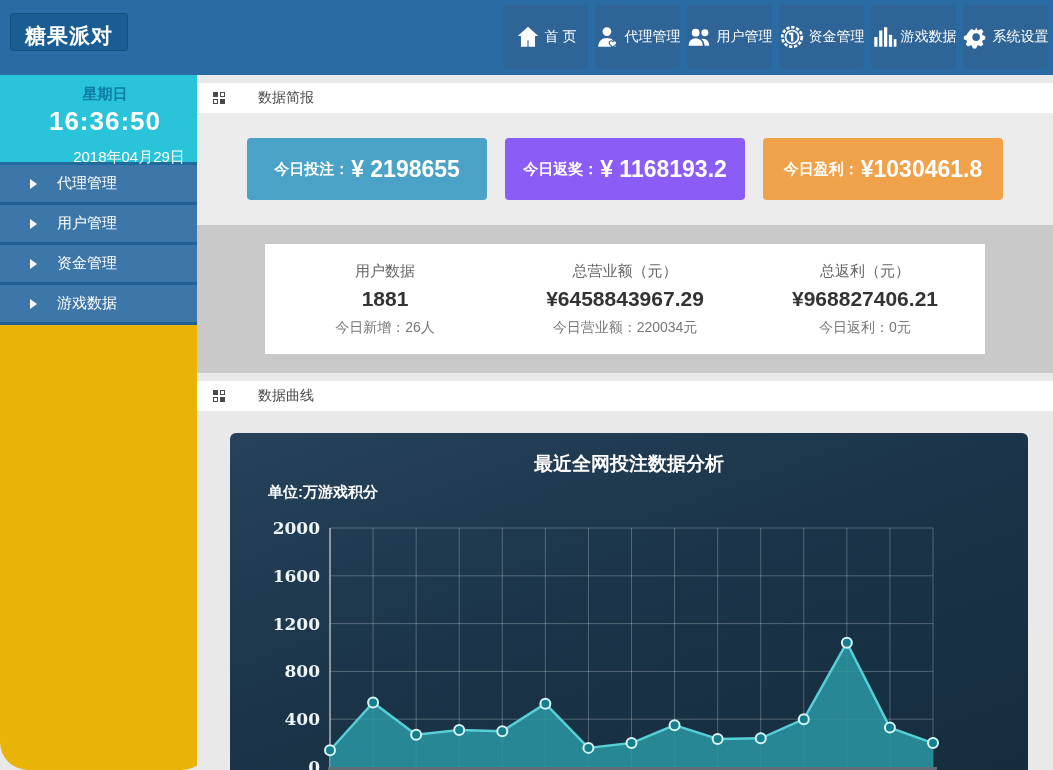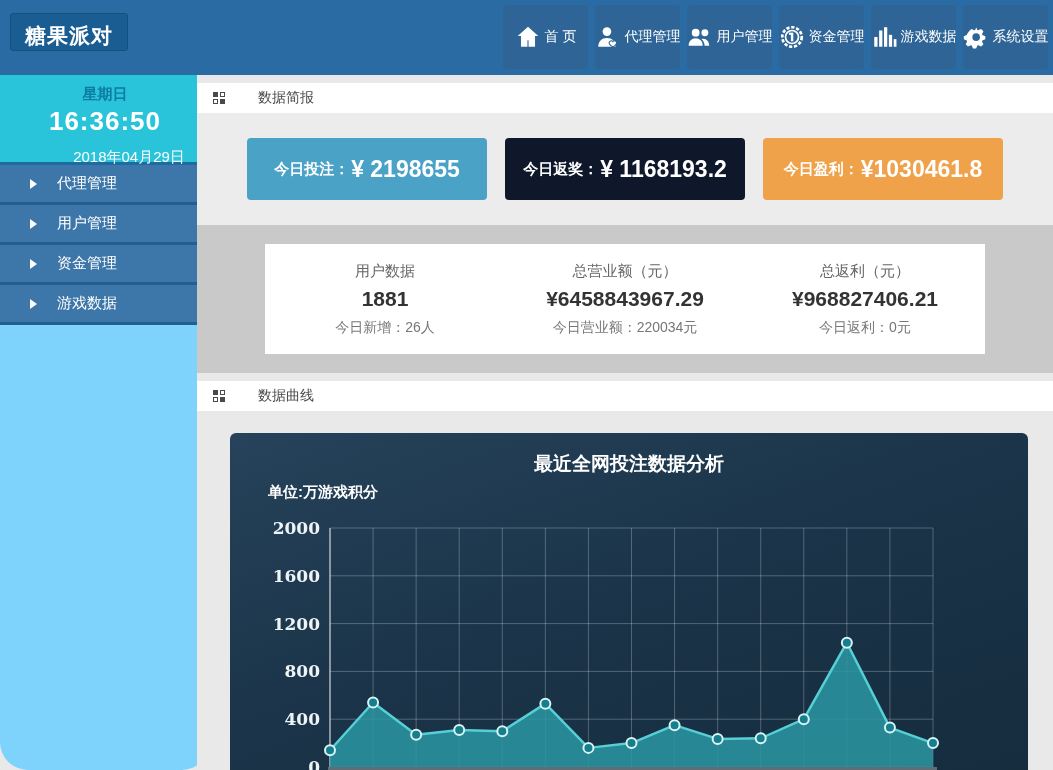--- a/index.html
+++ b/index.html
@@ -1,49 +1,49 @@
 <!DOCTYPE html>
 <html><head>
 <meta charset="utf-8">
 <style>
   * { margin:0; padding:0; box-sizing:border-box; }
   html,body { width:1053px; height:770px; overflow:hidden; font-family:"Liberation Sans",sans-serif; background:#e9e9e9; }
 
   
   .header { position:absolute; left:0; top:0; width:1053px; height:75px; background:#2b6ba4; z-index:5; }
-  .logo-box { position:absolute; left:10px; top:13px; height:38px; padding:0 14px; background:#1a5d92; border:1px solid #14517f; border-radius:3px; display:flex; align-items:flex-end; }
+  .logo-box { position:absolute; left:10px; top:13px; height:38px; padding:8px 14px; background:#1a5d92; border:1px solid #14517f; border-radius:3px; display:flex; align-items:flex-start; }
   .logo-box span { color:#fff; font-size:21px; font-weight:bold; letter-spacing:1px; }
   .nav { position:absolute; right:5px; top:5px; display:flex; gap:7px; }
   .nav-tile { width:85px; height:64px; background:#2e6496; border-radius:4px; display:flex; align-items:center; justify-content:center; gap:4px; cursor:pointer; }
   .nav-tile svg { width:26px; height:26px; display:block; }
   .nav-tile .nav-label { color:#fff; font-size:14px; white-space:nowrap; }
 
   
-  .sidebar { position:absolute; left:0; top:75px; width:210px; bottom:0; background:#7dd3fc;border-radius:28px; }
+  .sidebar { position:absolute; left:0; top:75px; width:210px; bottom:0; background:#eab308;border-radius:28px; }
   .clock { height:90px; background:#2ac4da; border-bottom:3px solid #1e6ba0; text-align:center; padding-top:10px; }
   .clock-weekday { color:#0b7ca3; font-size:15px; font-weight:bold; }
   .clock-time { color:#fff; font-size:26px; font-weight:bold; margin-top:2px; letter-spacing:1px; }
   .clock-date { color:#fff; font-size:15px; margin-top:11px;padding-left:48px; }
   .menu-item { height:40px; background:#3d76a9; border-bottom:3px solid #215e92; display:flex; align-items:center; cursor:pointer; }
   .menu-arrow { width:0; height:0; border-left:7px solid #fff; border-top:5px solid transparent; border-bottom:5px solid transparent; margin-left:30px; }
   .menu-label { color:#fff; font-size:15px; margin-left:20px; }
 
   
   .main { position:absolute; left:197px; top:75px; right:0; bottom:0; background:#e9e9e9; }
   .section-strip { background:#fff; height:30px; display:flex; align-items:center; padding-left:16px;gap:24px; }
   .strip1 { margin-top:8px; }
   .grid-icon { width:12px; height:12px; margin-right:9px; }
   .section-title { color:#4a4a4a; font-size:14px; }
 
   .stat-area { background:#ececec; height:112px; display:flex; align-items:center; justify-content:center; gap:18px; }
   .stat-card { width:240px; height:62px; border-radius:4px; display:flex; align-items:center; justify-content:center; color:#fff; }
   .stat-card .stat-label { font-size:15px; font-weight:bold; }
   .stat-card .stat-value { font-size:23px; font-weight:bold; margin-left:2px; }
   .stat-blue { background:#4aa2c7; }
-  .stat-green { background:#0f172a; }
+  .stat-green { background:#8b5cf6; }
   .stat-orange { background:#f0a24a; }
 
   .summary-band { background:#c9c9c9; height:148px; display:flex; align-items:center; justify-content:center; }
   .summary-card { width:240px; height:110px; background:#fff; display:flex; flex-direction:column; align-items:center; justify-content:center; }
   .summary-title { color:#666; font-size:15px; }
   .summary-value { color:#333; font-size:21px; font-weight:bold; margin-top:6px; }
   .summary-sub { color:#777; font-size:14px; margin-top:8px; }
 
   .gap8 { height:8px; background:#e9e9e9; }
 

